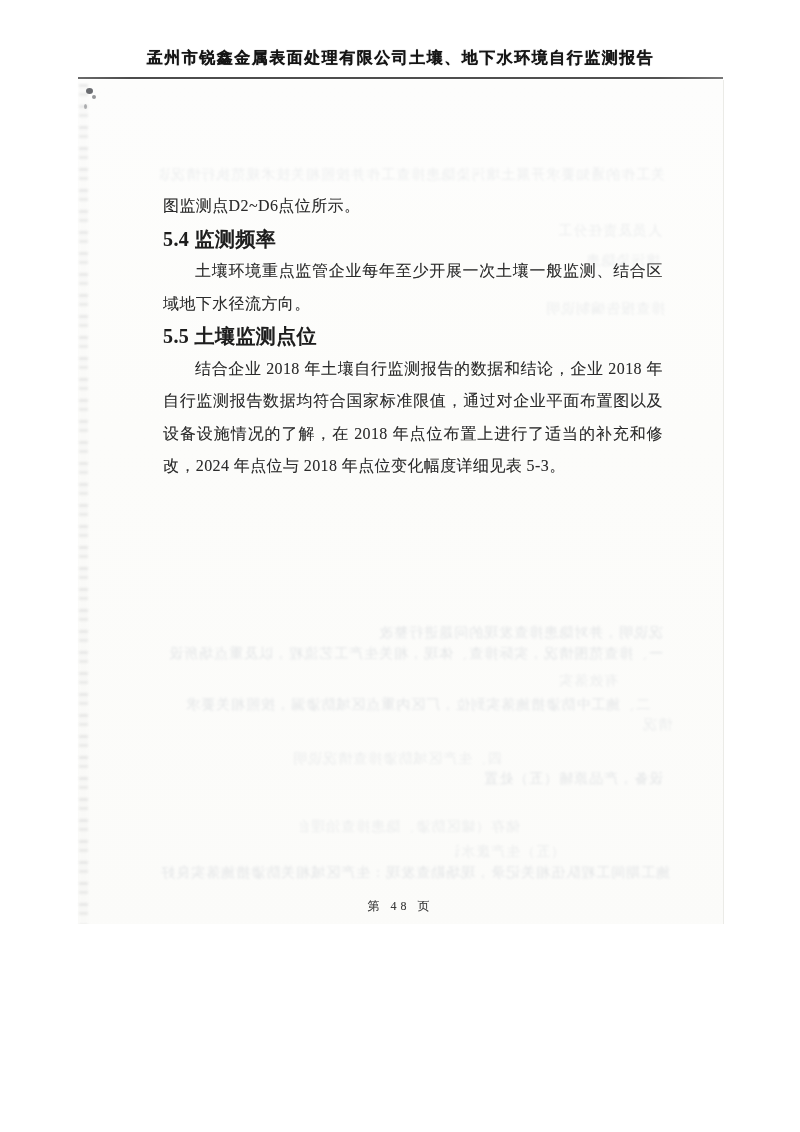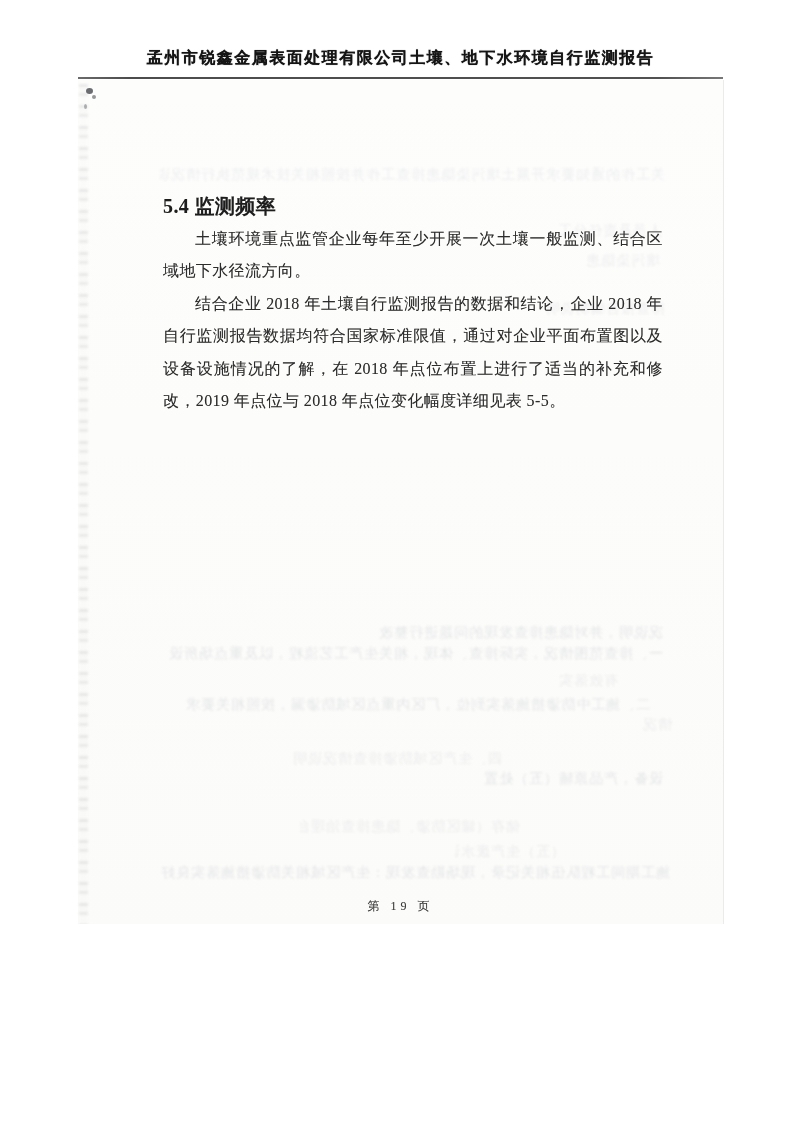--- a/index.html
+++ b/index.html
@@ -88,26 +88,28 @@
   <div class="bleed dk" style="left:152px;top:696px;width:498px;">二、施工中防渗措施落实到位，厂区内重点区域防渗漏，按照相关要求</div>
   <div class="bleed" style="left:630px;top:716px;width:42px;">情况</div>
   <div class="bleed" style="left:267px;top:750px;width:235px;">四、生产区域防渗排查情况说明</div>
   <div class="bleed dk" style="left:160px;top:770px;width:503px;">设备，产品原辅（五）处置</div>
   <div class="bleed" style="left:300px;top:818px;width:220px;">储存（罐区防渗、隐患排查治理台账）</div>
   <div class="bleed" style="left:455px;top:843px;width:110px;">（五）生产废水设施排查</div>
   <div class="bleed dk" style="left:160px;top:864px;width:510px;">施工期间工程队伍相关记录，现场勘查发现：生产区域相关防渗措施落实良好，符合</div>
   <div class="bleed" style="left:380px;top:926px;width:70px;">页 63 第</div>
 
   <div class="body-text">
+    <p>图监测点D2~D6点位所示。</p>
     <h3>5.4 监测频率</h3>
     <p class="para">土壤环境重点监管企业每年至少开展一次土壤一般监测、结合区域地下水径流方向。</p>
-    <p class="para">结合企业 2018 年土壤自行监测报告的数据和结论，企业 2018 年自行监测报告数据均符合国家标准限值，通过对企业平面布置图以及设备设施情况的了解，在 2018 年点位布置上进行了适当的补充和修改，2019 年点位与 2018 年点位变化幅度详细见表 5-5。</p>
+    <h3>5.5 土壤监测点位</h3>
+    <p class="para">结合企业 2018 年土壤自行监测报告的数据和结论，企业 2018 年自行监测报告数据均符合国家标准限值，通过对企业平面布置图以及设备设施情况的了解，在 2018 年点位布置上进行了适当的补充和修改，2024 年点位与 2018 年点位变化幅度详细见表 5-3。</p>
   </div>
 
-  <div class="inner-pageno">第 19 页</div>
+  <div class="inner-pageno">第 48 页</div>
   <div class="outer-pageno">第 80 页</div>
 
   <div class="bottom-band"></div>
   <div class="left-smudge"></div>
   <div class="speck" style="left:86px;top:88px;width:7px;height:6px;"></div>
   <div class="speck" style="left:92px;top:95px;width:4px;height:4px;opacity:.7;"></div>
   <div class="speck" style="left:84px;top:104px;width:3px;height:5px;opacity:.5;"></div>
   <div class="speck" style="left:717px;top:1034px;width:3px;height:4px;opacity:.6;"></div>
 
 </div>

